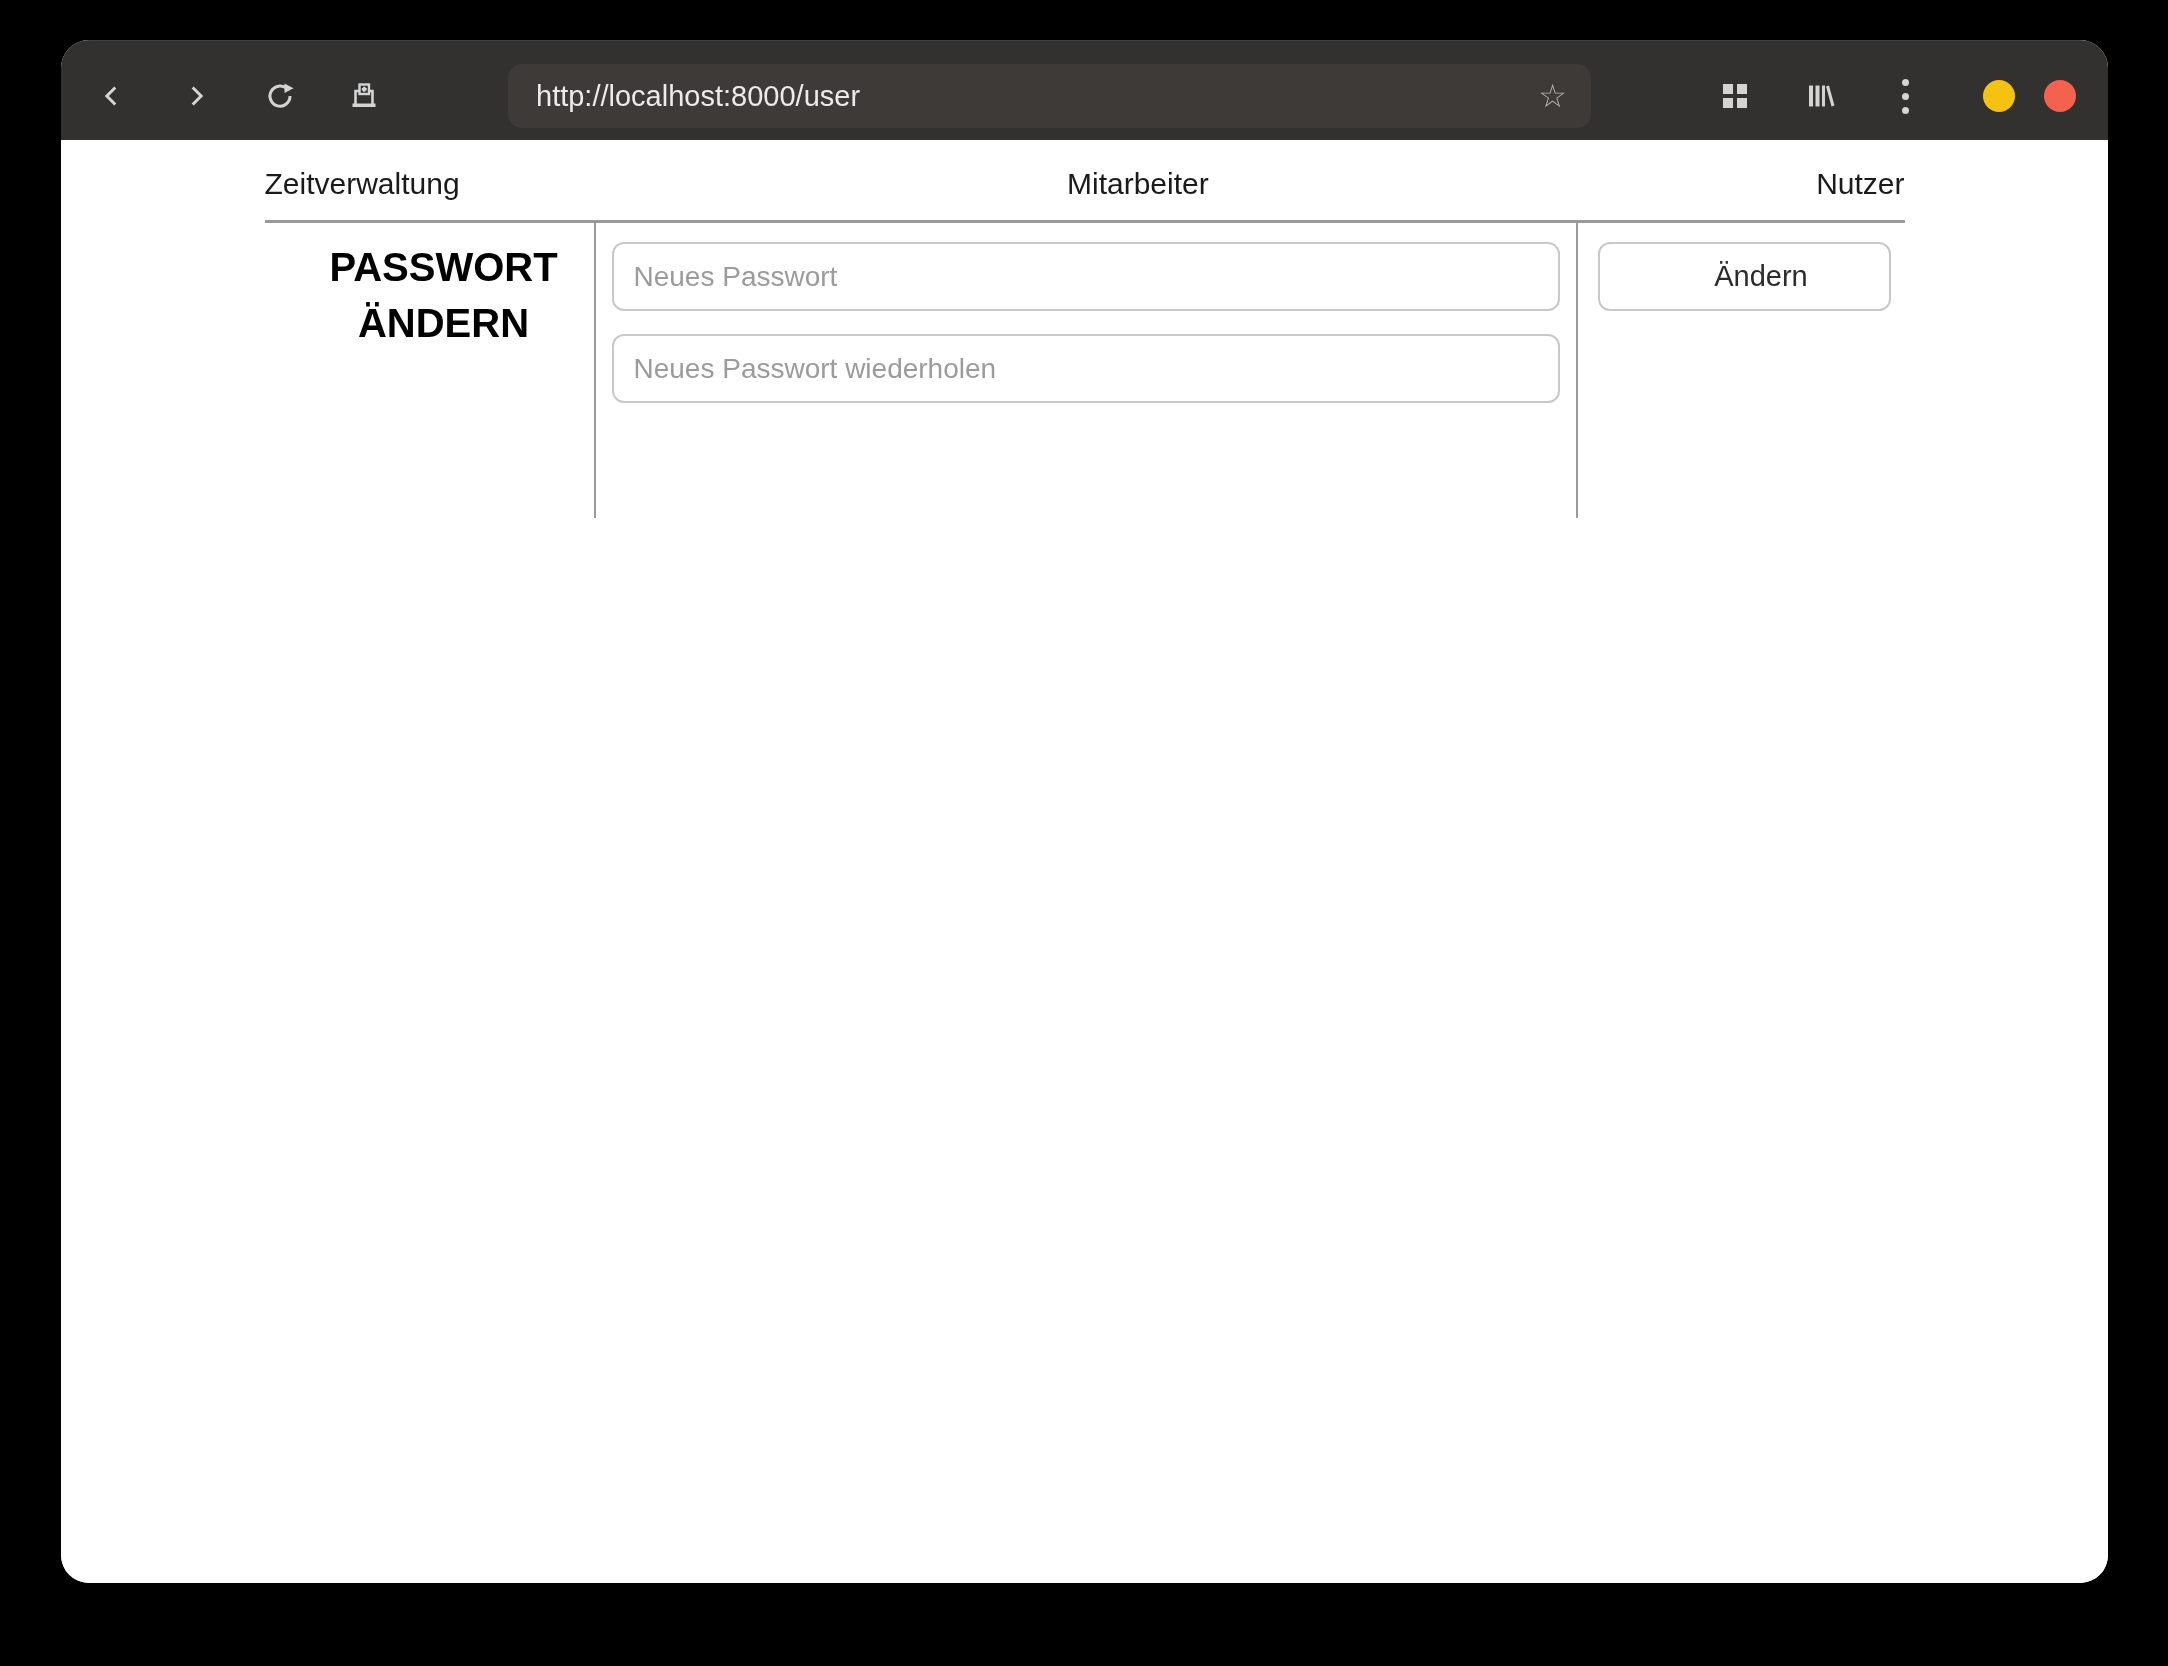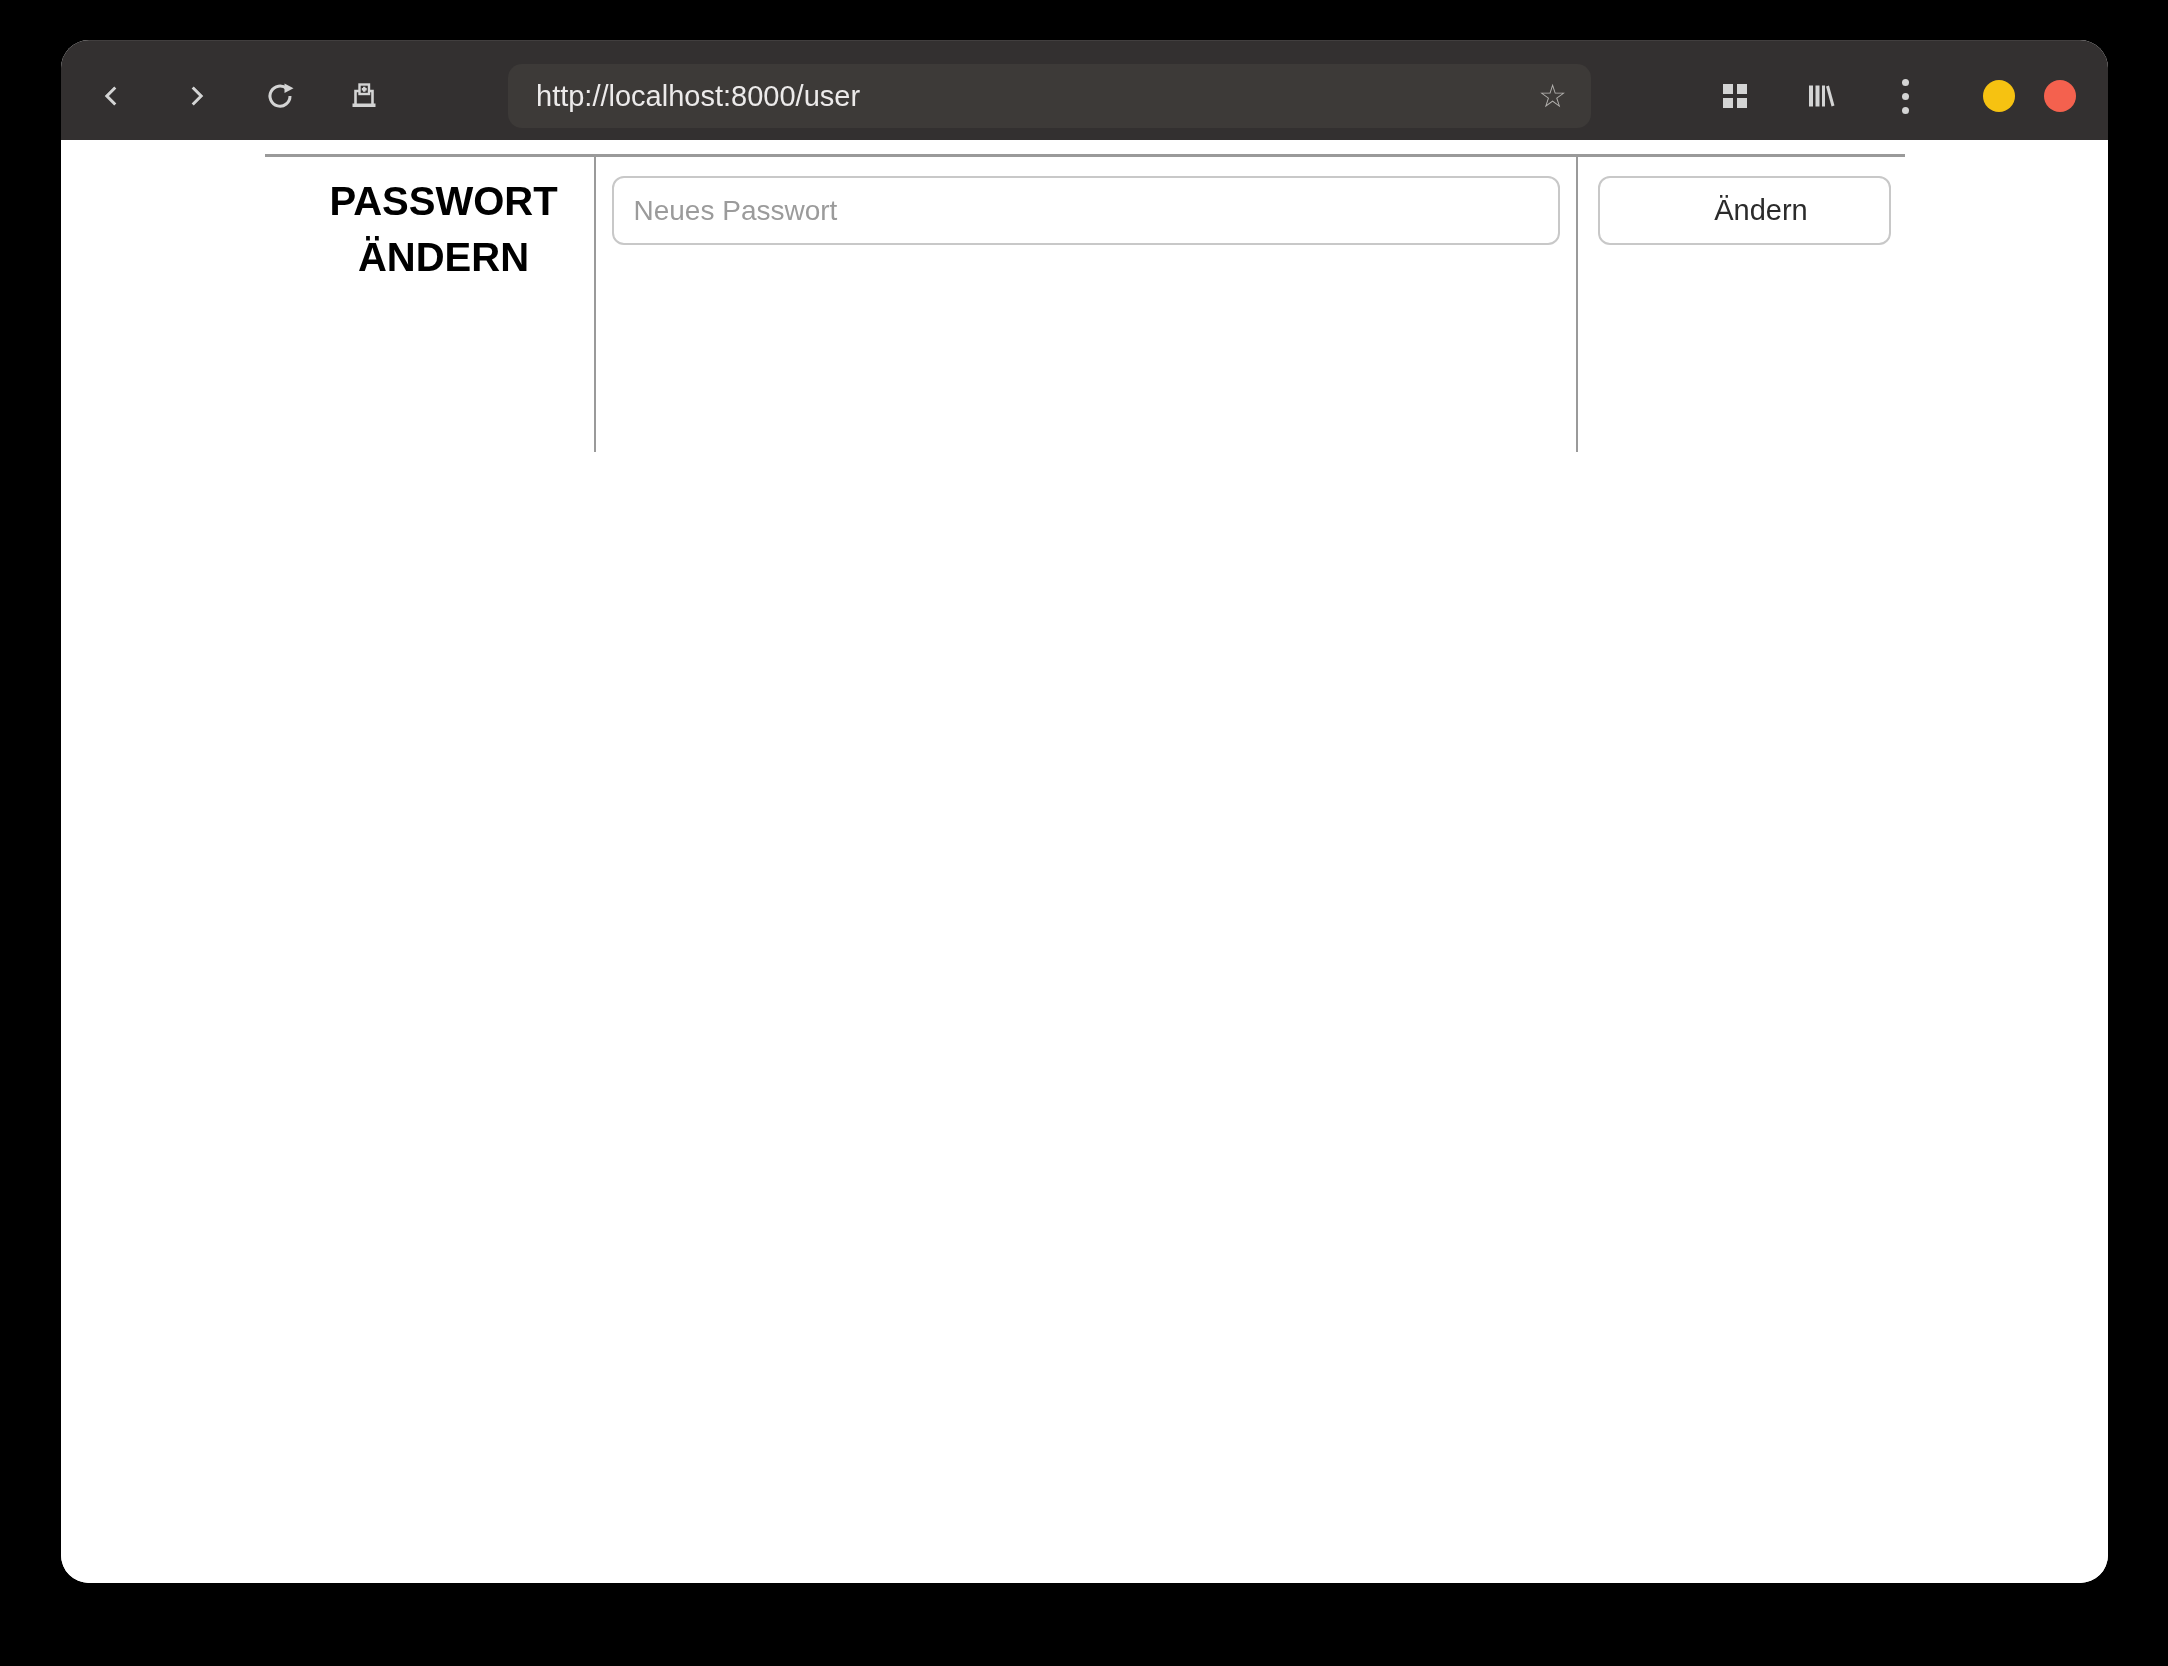--- a/index.html
+++ b/index.html
@@ -273,31 +273,37 @@
 
     <div class="window-controls">
       <button class="circle-btn minimize"></button>
       <button class="circle-btn close"></button>
     </div>
   </div>
 
   <div class="content">
     <div class="container">
 
+      <nav class="top-nav">
+        <a>Zeitverwaltung</a>
+        <a>Mitarbeiter</a>
+        <a>Nutzer</a>
+      </nav>
 
       <div class="rule"></div>
 
       <div class="form-table">
 
         <div class="col-heading">
           <h1>PASSWORT ÄNDERN</h1>
         </div>
 
         <div class="col-fields">
           <input type="password" placeholder="Neues Passwort" style="">
+          <input type="password" placeholder="Neues Passwort wiederholen" style="">
         </div>
 
         <div class="col-action">
           <button class="submit-btn">Ändern</button>
         </div>
 
       </div>
 
     </div>
   </div>

